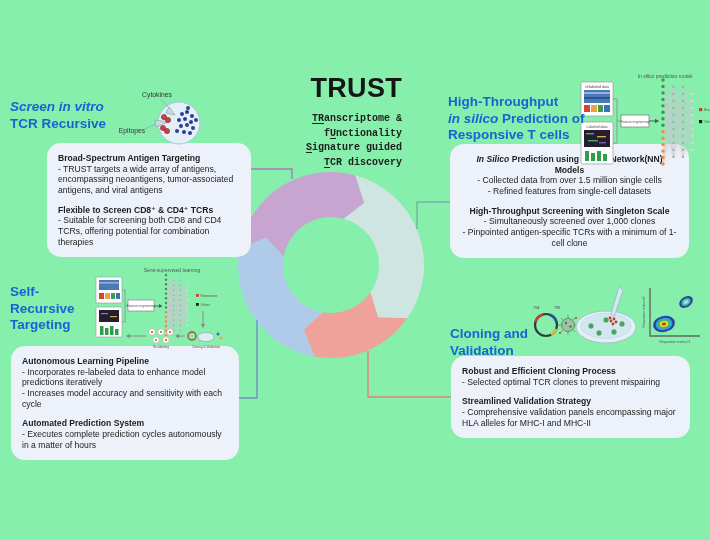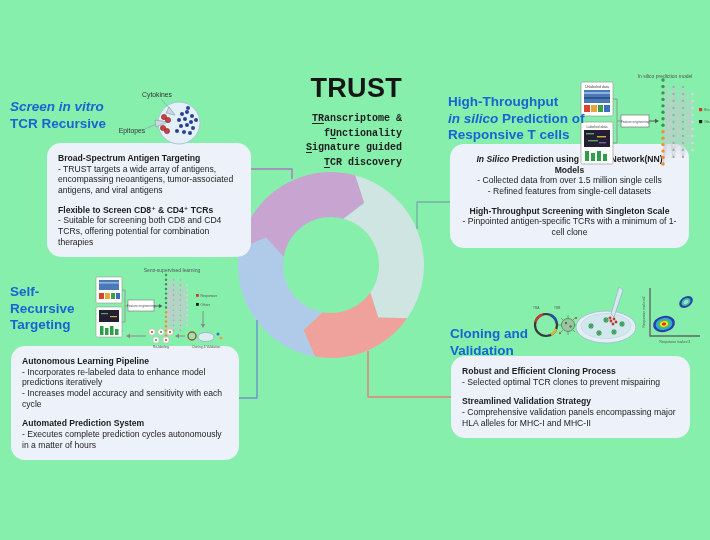--- a/index.html
+++ b/index.html
@@ -86,20 +86,21 @@
   </div>
 
   <div class="abs box" style="left:450px;top:144px;width:217px;text-align:center;">
     <div class="sec">
       <div class="sec-title"><span class="it">In Silico</span><span> Prediction using Neural Network(NN) Models</span></div>
       <p class="bline">- Collected data from over 1.5 million single cells</p>
       <p class="bline">- Refined features from single-cell datasets</p>
     </div>
     <div class="sec">
       <div class="sec-title"><span>High-Throughput Screening with Singleton Scale</span></div>
+      <p class="bline">- Simultaneously screened over 1,000 clones</p>
       <p class="bline">- Pinpointed antigen-specific TCRs with a minimum of 1-cell clone</p>
     </div>
   </div>
 
   <div class="abs box" style="left:11px;top:346px;width:206px;">
     <div class="sec">
       <div class="sec-title"><span>Autonomous Learning Pipeline</span></div>
       <p class="bline">- Incorporates re-labeled data to enhance model predictions iteratively</p>
       <p class="bline">- Increases model accuracy and sensitivity with each cycle</p>
     </div>

